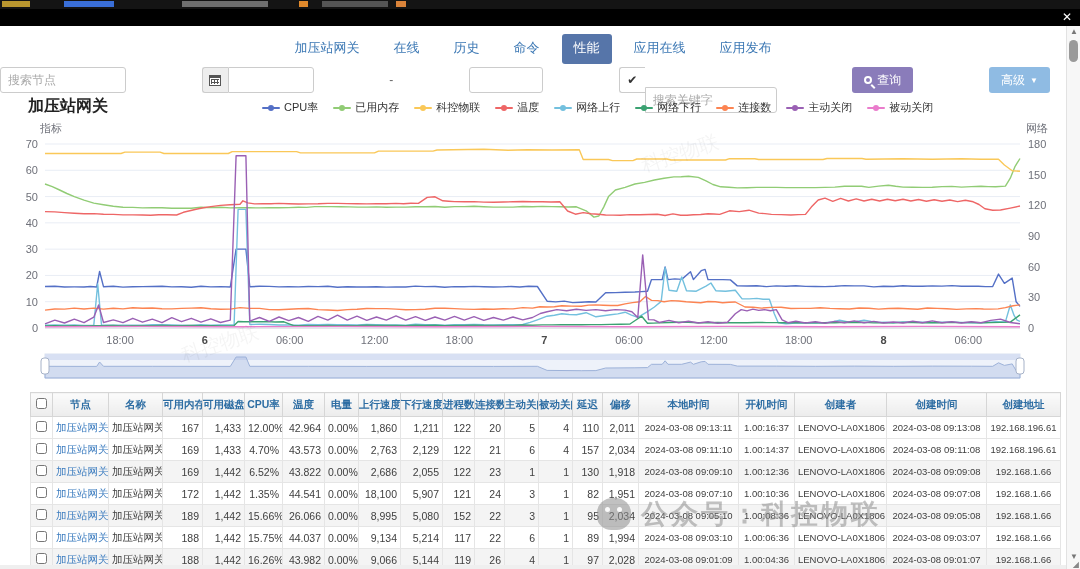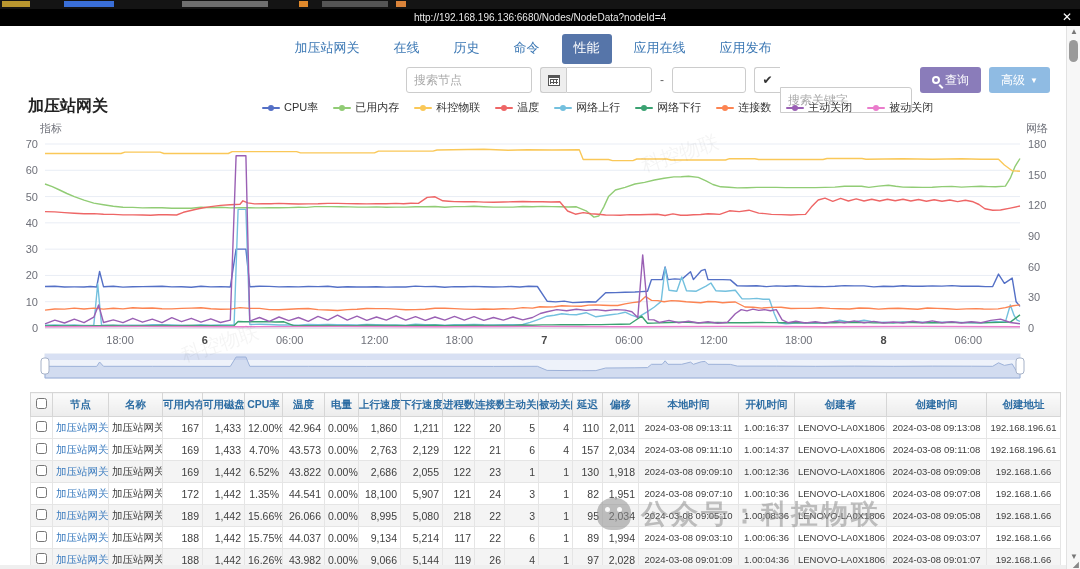--- a/index.html
+++ b/index.html
@@ -25,21 +25,21 @@
   .vscroll .arr.up { top:0; } .vscroll .arr.down { bottom:6px; }
   .vscroll .thumb { position:absolute; left:2px; top:14px; width:9px; height:22px; background:#9a9a9a; border-radius:5px; }
   .grip { position:absolute; right:1px; bottom:0; color:#888; font-size:8px; }
 
   
   .nav-row { display:flex; justify-content:center; gap:10px; padding-top:8px; height:38px; }
   .tab { font-size:13px; color:#3c78b4; padding:5px 12px; border-radius:3px; cursor:pointer; }
   .tab.active { background:#5675a9; color:#fff; }
 
   
-  .search-row { display:flex; justify-content:flex-end; align-items:center; gap:8px; padding-right:16px; height:32px; }
+  .search-row { display:flex; justify-content:space-between; align-items:center; gap:8px; padding-right:16px; height:32px; }
   .inp { height:26px; border:1px solid #ccc; border-radius:3px; font-size:12px; padding:0 7px; color:#333; }
   .inp::placeholder { color:#aaa; }
   .grp { display:flex; align-items:stretch; height:26px; }
   .addon { display:flex; align-items:center; justify-content:center; width:26px; border:1px solid #ccc; border-right:none;
     background:#eee; border-radius:3px 0 0 3px; }
   .addon.white { background:#fff; }
   .grp .inp { border-radius:0 3px 3px 0; }
   .cal-icon { width:12px; height:11px; border:1px solid #555; border-top:3px solid #555; background:
     linear-gradient(#fff,#fff); position:relative; }
   .cal-icon:before { content:""; position:absolute; left:1px; top:1px; width:8px; height:5px;
@@ -97,21 +97,20 @@
   <div class="top-strip">
     <div class="frag" style="left:2px;width:28px;background:#b9962f;"></div>
     <div class="frag" style="left:64px;width:50px;background:#3a6fd8;"></div>
     <div class="frag" style="left:182px;width:86px;background:#6f6f6f;"></div>
     <div class="frag" style="left:299px;width:9px;background:#e0892c;"></div>
     <div class="frag" style="left:322px;width:66px;background:#555;"></div>
     <div class="frag" style="left:396px;width:10px;background:#d9833a;"></div>
   </div>
 
   <div class="titlebar">
-    <span class="url">http://192.168.196.136:6680/Nodes/NodeData?nodeId=4</span>
     <span class="close-x">✕</span>
   </div>
 
   <div class="page">
 
     <div class="nav-row">
         <div class="tab">加压站网关</div>
         <div class="tab">在线</div>
         <div class="tab">历史</div>
         <div class="tab">命令</div>
@@ -415,21 +414,21 @@
               <td class="al-c"><input type="checkbox" style=""></td>
               <td class="al-c"><span class="nodelink">加压站网关</span></td>
               <td class="al-c">加压站网关</td>
               <td class="al-r">189</td>
               <td class="al-r">1,442</td>
               <td class="al-r">15.66%</td>
               <td class="al-r">26.066</td>
               <td class="al-r">0.00%</td>
               <td class="al-r">8,995</td>
               <td class="al-r">5,080</td>
-              <td class="al-r">218</td>
+              <td class="al-r">152</td>
               <td class="al-r">22</td>
               <td class="al-r">3</td>
               <td class="al-r">1</td>
               <td class="al-r">95</td>
               <td class="al-r">2,034</td>
               <td class="al-c small">2024-03-08 09:05:10</td>
               <td class="al-c small">1.00:08:36</td>
               <td class="al-c small">LENOVO-LA0X1806</td>
               <td class="al-c small">2024-03-08 09:05:08</td>
               <td class="al-c small">192.168.1.66</td>

